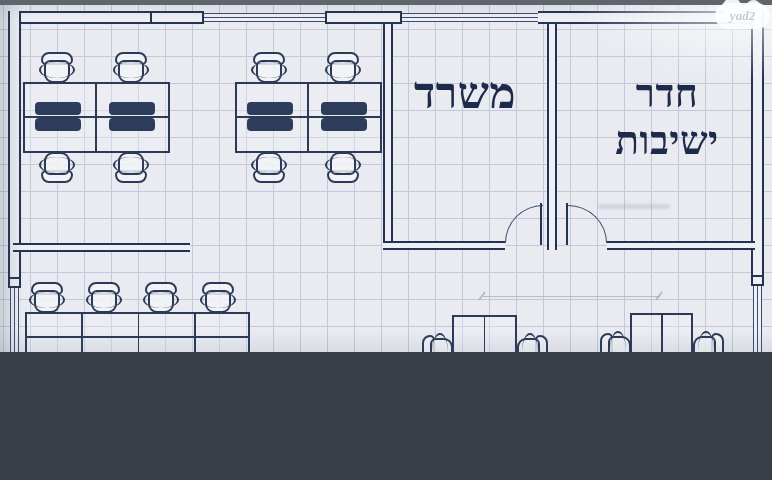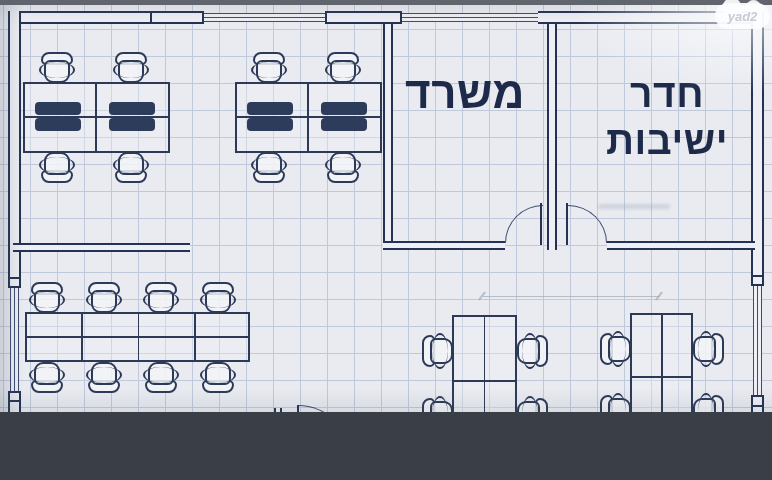--- a/index.html
+++ b/index.html
@@ -1,24 +1,24 @@
 <!DOCTYPE html>
 <html style="--wall: #243353; --win: #3c4c70; --line: #2c3a58; --mon: #2e3c5b; --text: #1e2a4a; --bg: #e9ebf1; --grid: #bfc9db; --pencil: #9aa4b4; --logotext: #c6cbd4;"><head>
 <meta charset="utf-8">
 <style>
   html,body{margin:0;padding:0;background:#3a3f47;}
   #stage{
-    position:relative;width:772px;height:412px;overflow:hidden;
+    position:relative;width:772px;height:352px;overflow:hidden;
     background-color:var(--bg,#e9ebf1);
     background-image:
       linear-gradient(to right, var(--grid,#bfc9db) 0 1px, transparent 1px),
       linear-gradient(to bottom, var(--grid,#bfc9db) 0 1px, transparent 1px);
     background-size:27px 27px;
     background-position:3px 2px;
-    font-family:Liberation Sans, sans-serif;
+    font-family:Liberation Serif, serif;
   }
   
   #stage .shade{
     position:absolute;inset:0;pointer-events:none;z-index:40;
     background:
       radial-gradient(ellipse at 96% 0%, rgba(255,255,255,.75), rgba(255,255,255,0) 16%),
       linear-gradient(180deg, rgba(90,95,105,.12) 0, rgba(255,255,255,0) 6%),
       linear-gradient(90deg, rgba(70,80,95,.18) 0, rgba(255,255,255,0) 3%),
       linear-gradient(0deg, rgba(70,80,95,.10) 0, rgba(255,255,255,0) 6%);
   }

